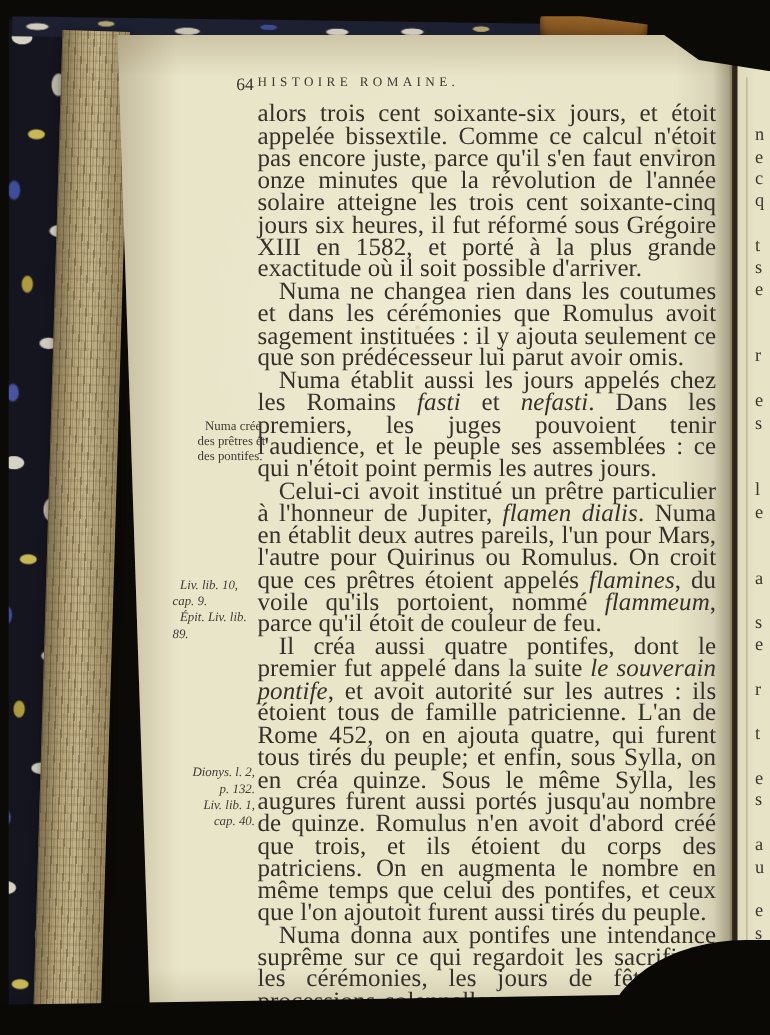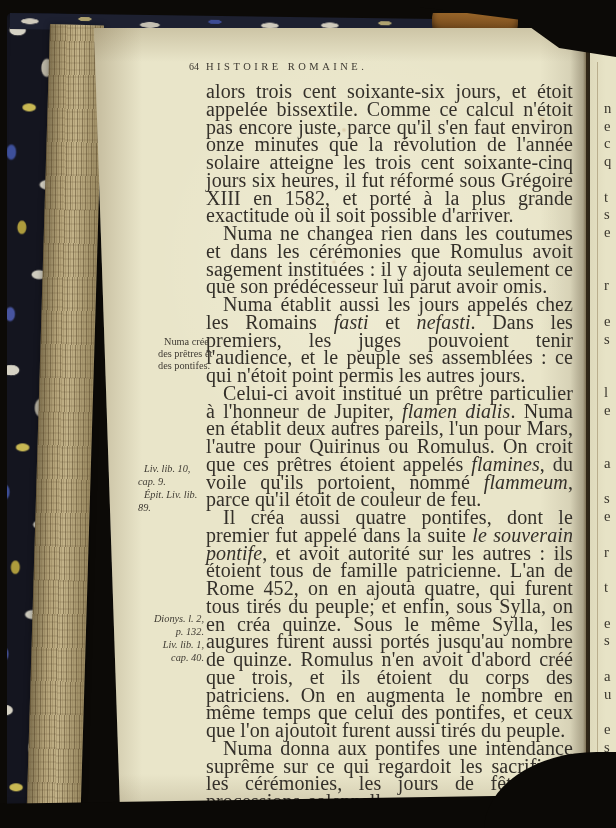--- a/index.html
+++ b/index.html
@@ -69,21 +69,21 @@
       radial-gradient(ellipse 60% 40% at 55% 30%,rgba(255,253,238,.30),transparent 70%),
       linear-gradient(to right,rgba(112,92,56,.30),transparent 48px),
       linear-gradient(to left,rgba(58,44,22,.42),rgba(58,44,22,.10) 16px,transparent 46px),
       linear-gradient(to bottom,rgba(120,100,60,.25),transparent 34px),
       linear-gradient(to top,rgba(100,82,50,.20),transparent 36px);
     clip-path:polygon(0 0,100% 0,100% 100%,26px 100%);
     color:#33302a;
   }
   
   .page-header{position:absolute;left:112px;top:33px;width:366px;height:16px;}
-  .page-num{position:absolute;left:-17px;top:0;font-size:10px;color:#3a362e;}
+  .page-num{position:absolute;left:-17px;top:0;font-size:14px;color:#3a362e;}
   .running-title{
     display:block;text-align:left;font-size:10.5px;letter-spacing:3.5px;
     color:#3c3831;white-space:nowrap;
   }
   .body-text{
     position:absolute;left:112px;top:55px;width:367px;
     font-size:20px;line-height:17.75px;text-align:justify;
     color:#34302a;letter-spacing:.1px;
   }
   .body-text p{margin:0;}

